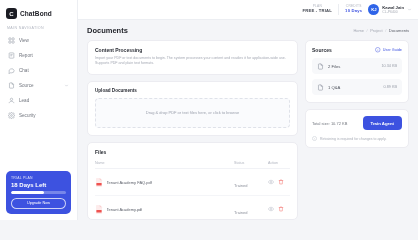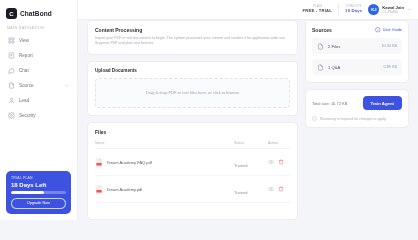--- a/index.html
+++ b/index.html
@@ -280,20 +280,30 @@
           <div class="user-id">CL-P6400</div>
         </div>
         <span class="user-caret">
           <svg viewBox="0 0 24 24" fill="none" stroke="currentColor" stroke-width="2.5">
               <path d="M6 9l6 6 6-6"></path>
             </svg>
         </span>
       </div>
     </header>
 
+    <div class="page-head">
+      <h1 class="page-title">Documents</h1>
+      <div class="crumbs">
+        <span class="crumb link">Home</span>
+        <span class="crumb-sep">/</span>
+        <span class="crumb link">Project</span>
+        <span class="crumb-sep">/</span>
+        <span class="crumb current">Documents</span>
+      </div>
+    </div>
 
     <div class="content">
 
       <div class="col-left">
 
         <section class="card cp-card">
           <div class="cp-title">Content Processing</div>
           <div class="cp-desc">Import your PDF or text documents to begin. The system processes your content and readies it for application-wide use. Supports PDF and plain text formats.</div>
         </section>
 

